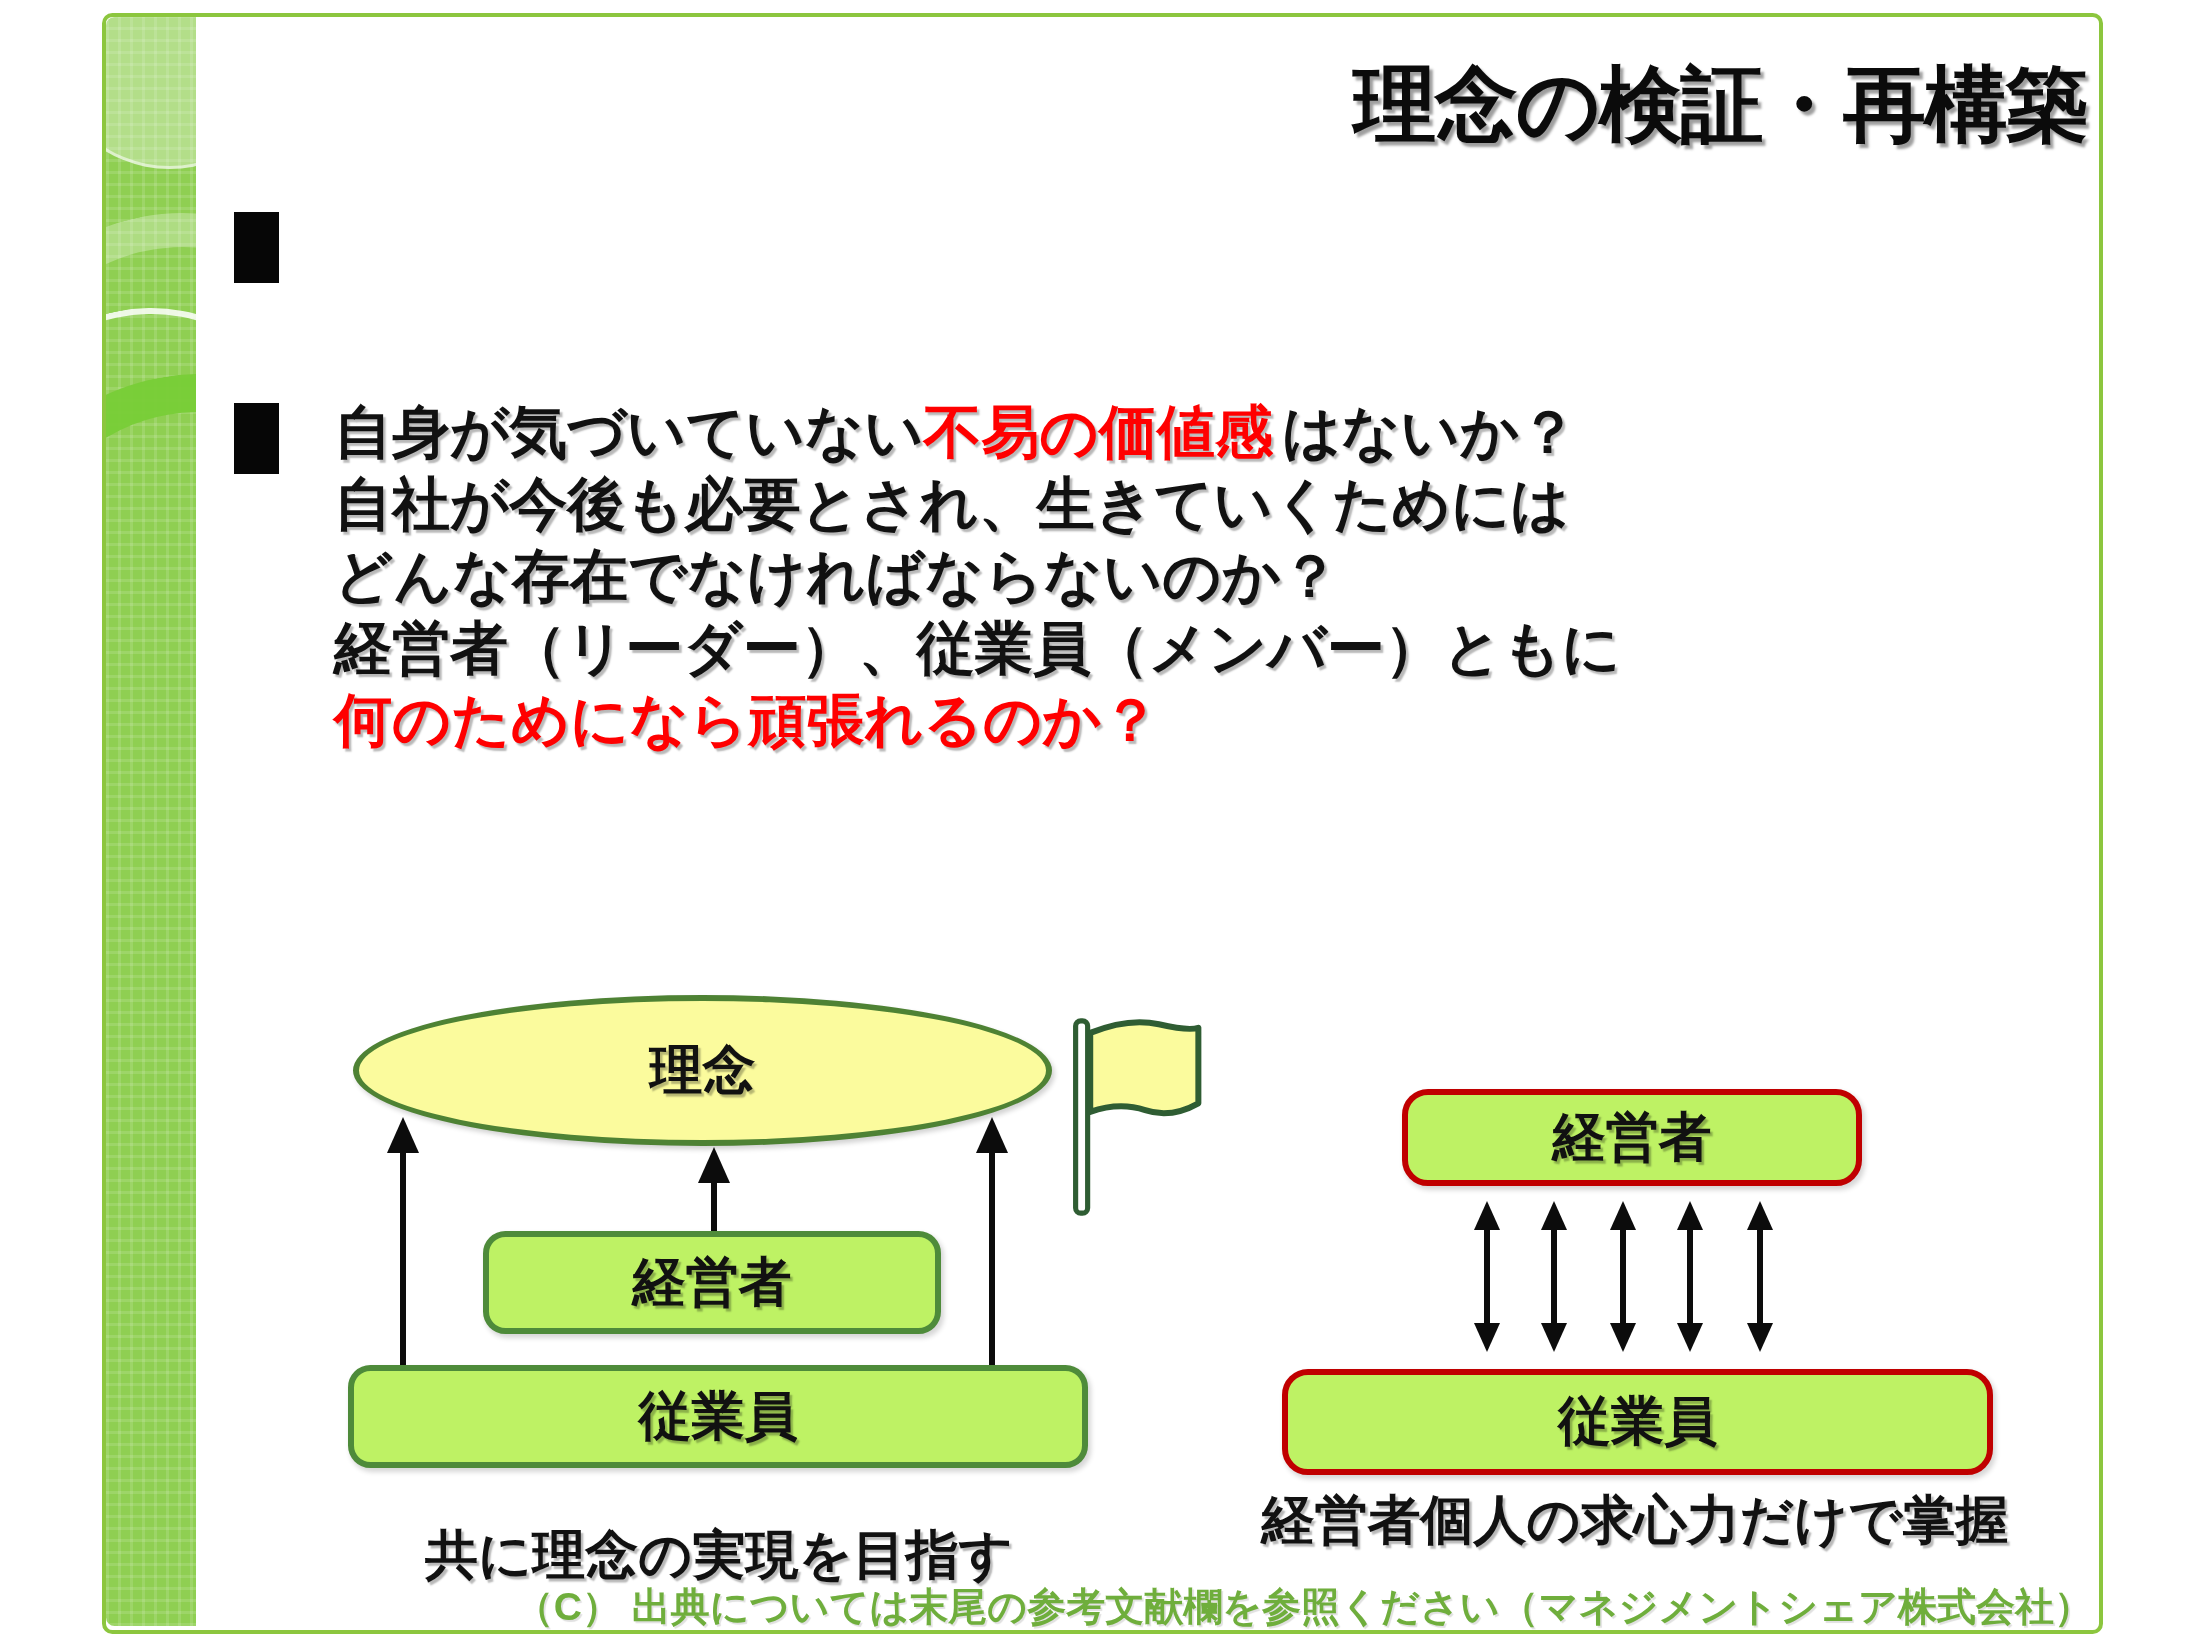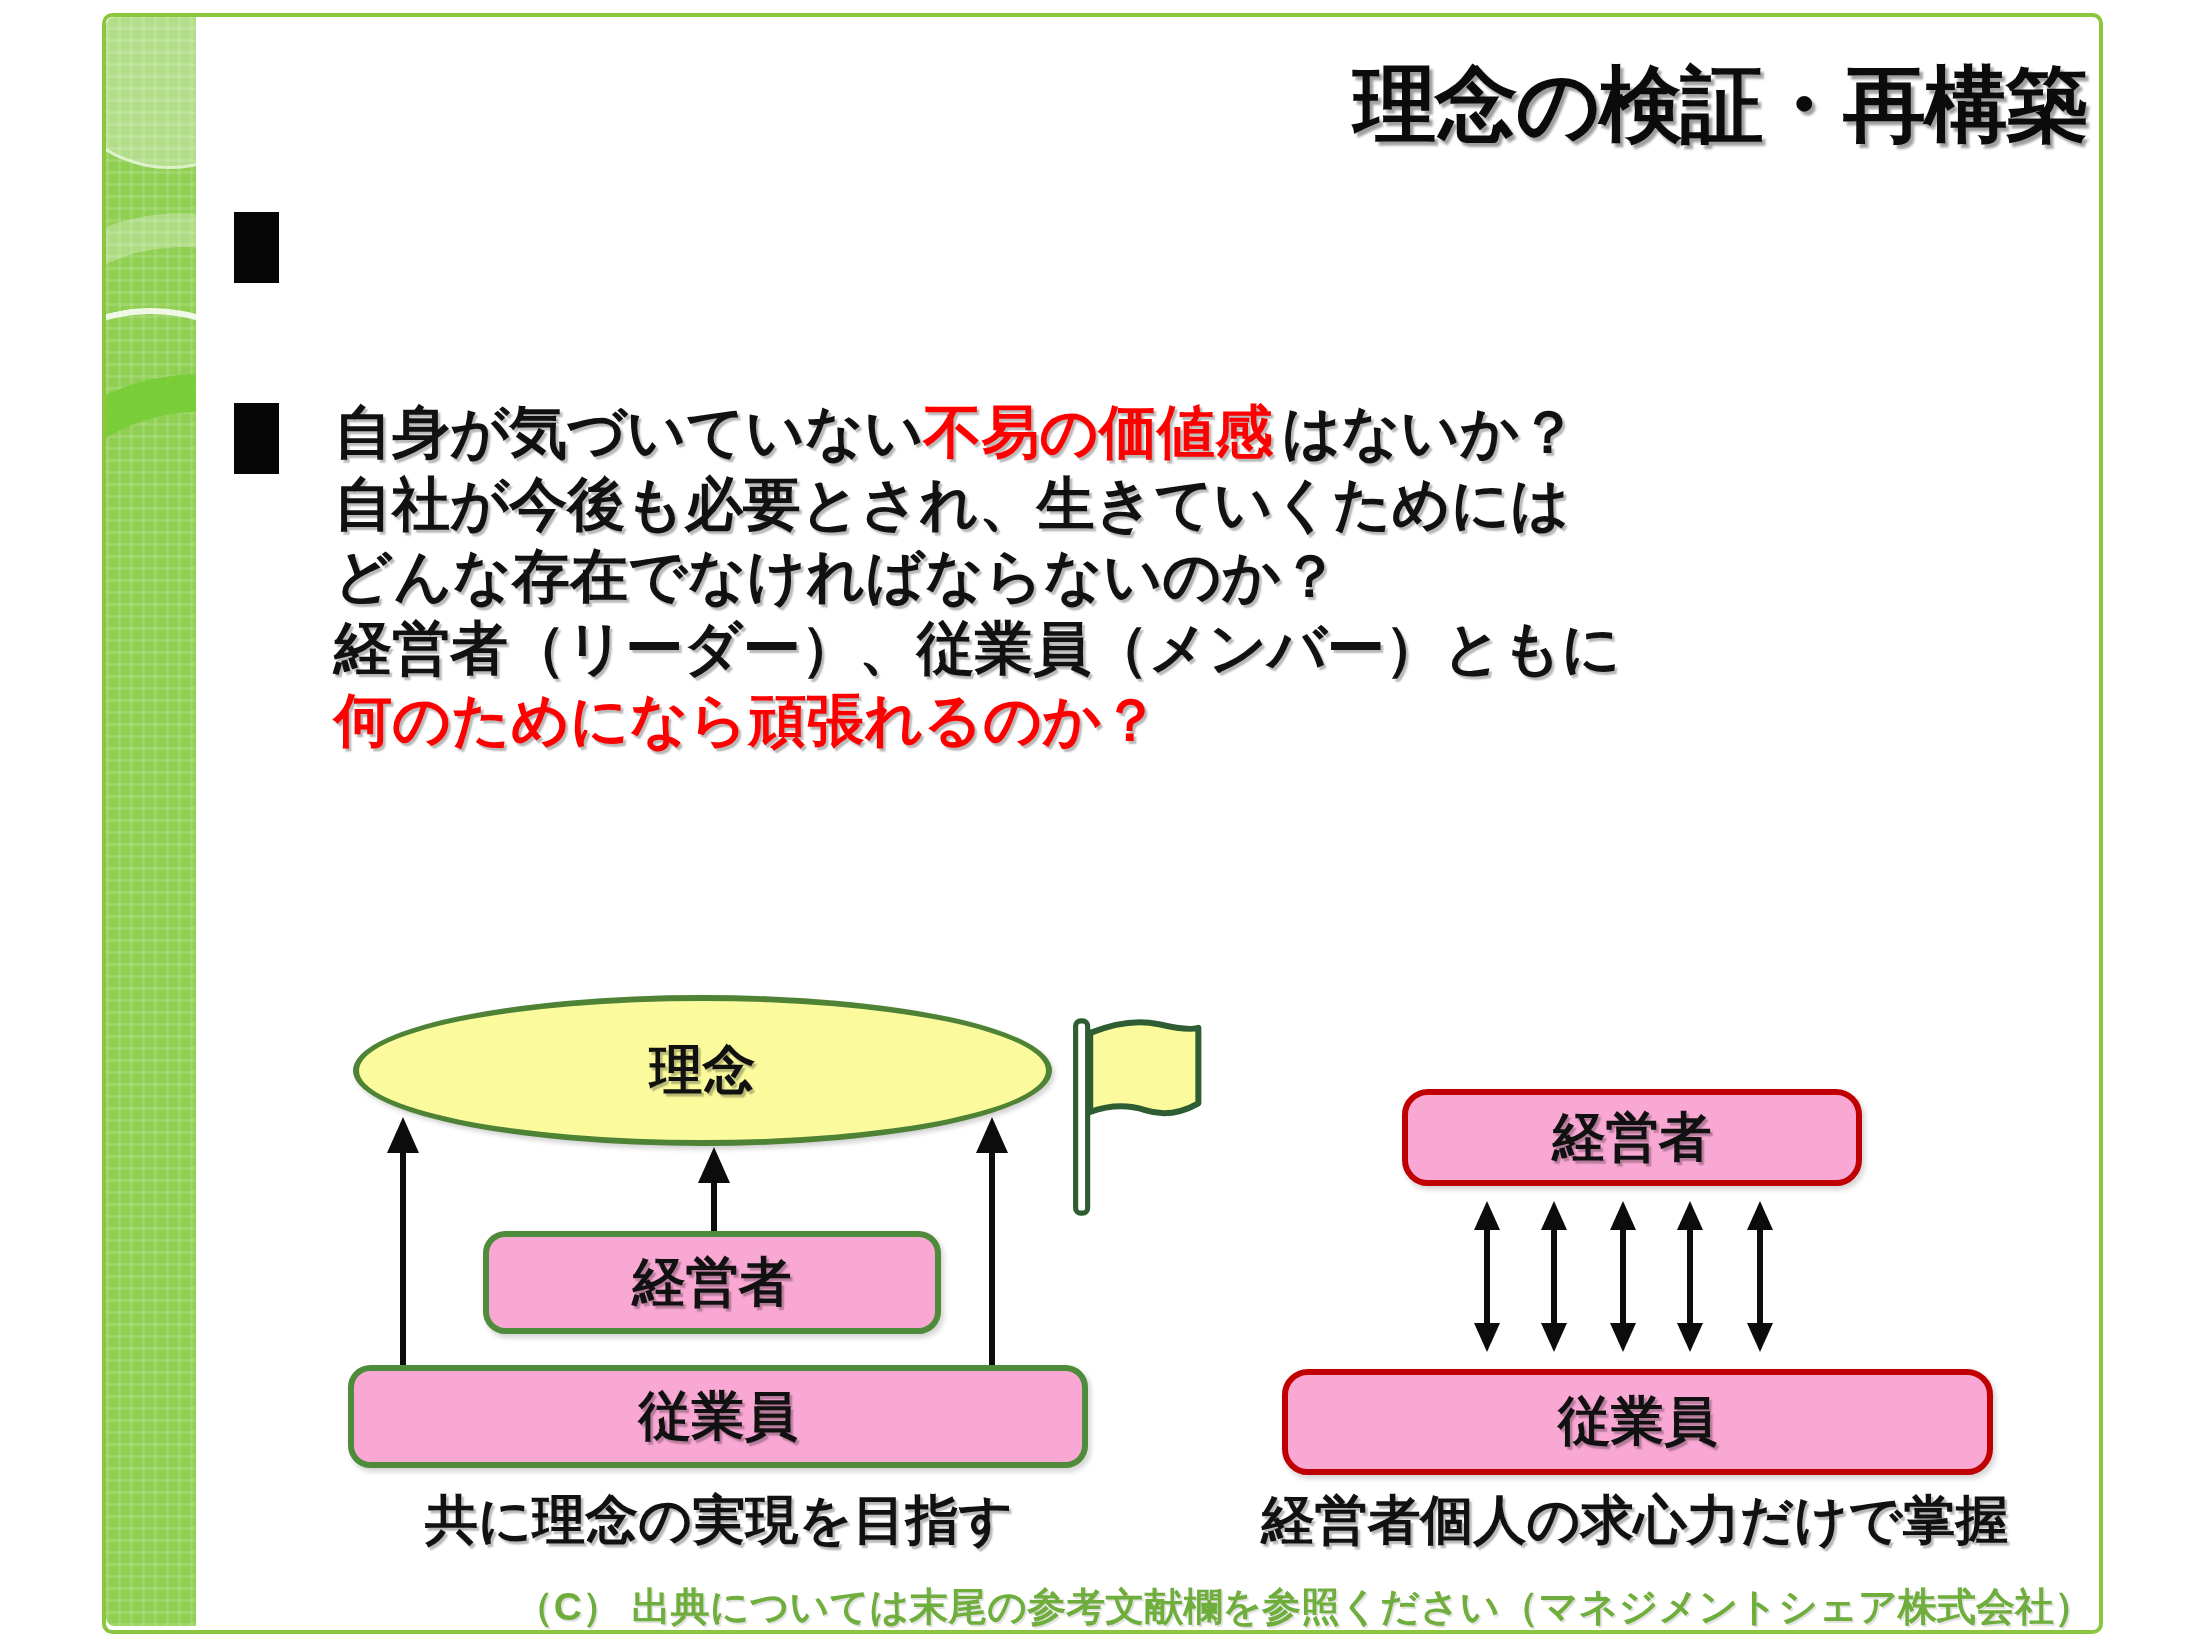--- a/index.html
+++ b/index.html
@@ -31,31 +31,31 @@
   .bullet{position:absolute;left:234px;display:flex;align-items:flex-start;width:1841px;}
   .bullet .marker{flex:0 0 45px;width:45px;height:71px;background:#060606;margin:6.9px 55px 0 0;}
   .bullet .runs{white-space:pre-line;font-size:58px;line-height:72px;font-weight:bold;color:#111;
                 text-shadow:2.6px 3.4px 1.7px rgba(0,0,0,0.28);}
   .b1{top:205px;} .b2{top:396px;} .b3{top:795px;}
   
   .ellipse{position:absolute;left:353px;top:995px;width:687px;height:139px;background:#FBFB9D;
            border:6px solid #4E8234;border-radius:50%;display:flex;align-items:center;justify-content:center;
            box-shadow:2.6px 3.4px 5.2px rgba(0,0,0,0.18);}
   .shape-label{font-size:53px;font-weight:bold;color:#111;text-shadow:2.6px 3.4px 1.7px rgba(0,0,0,0.28);}
-  .gbox,.rbox{position:absolute;background:#f9a8d4;display:flex;align-items:center;justify-content:center;
+  .gbox,.rbox{position:absolute;background:#bef264;display:flex;align-items:center;justify-content:center;
               box-shadow:2.6px 3.4px 5.2px rgba(0,0,0,0.16);}
   .gbox{border:6px solid #4E8B3A;border-radius:22.4px;}
   .rbox{border:6px solid #C00000;border-radius:26px;}
   .gbox-mgr{left:483px;top:1231px;width:446px;height:91px;}
   .gbox-emp{left:348px;top:1365px;width:728px;height:91px;}
   .rbox-mgr{left:1402px;top:1089px;width:448px;height:85px;}
   .rbox-emp{left:1282px;top:1369px;width:699px;height:94px;}
   .caption{position:absolute;font-size:53px;font-weight:bold;color:#111;text-align:center;
            text-shadow:2.6px 3.4px 1.7px rgba(0,0,0,0.28);white-space:nowrap;}
-  .cap-left{left:336px;top:1485px;width:766px;}
+  .cap-left{left:336px;top:1520px;width:766px;}
   .cap-right{left:1222px;top:1485px;width:826px;}
   
   .uparrow{position:absolute;width:33px;}
   .uparrow .head{display:block;width:0;height:0;margin:0 auto;
                  border-left:16.3px solid transparent;border-right:16.3px solid transparent;
                  border-bottom:36px solid #0c0c0c;}
   .uparrow .shaft{display:block;width:6px;background:#0c0c0c;margin:0 auto;}
   .dblarrow{position:absolute;width:26px;top:1201px;}
   .dblarrow .headt,.dblarrow .headb{display:block;width:0;height:0;margin:0 auto;
                  border-left:13px solid transparent;border-right:13px solid transparent;}

